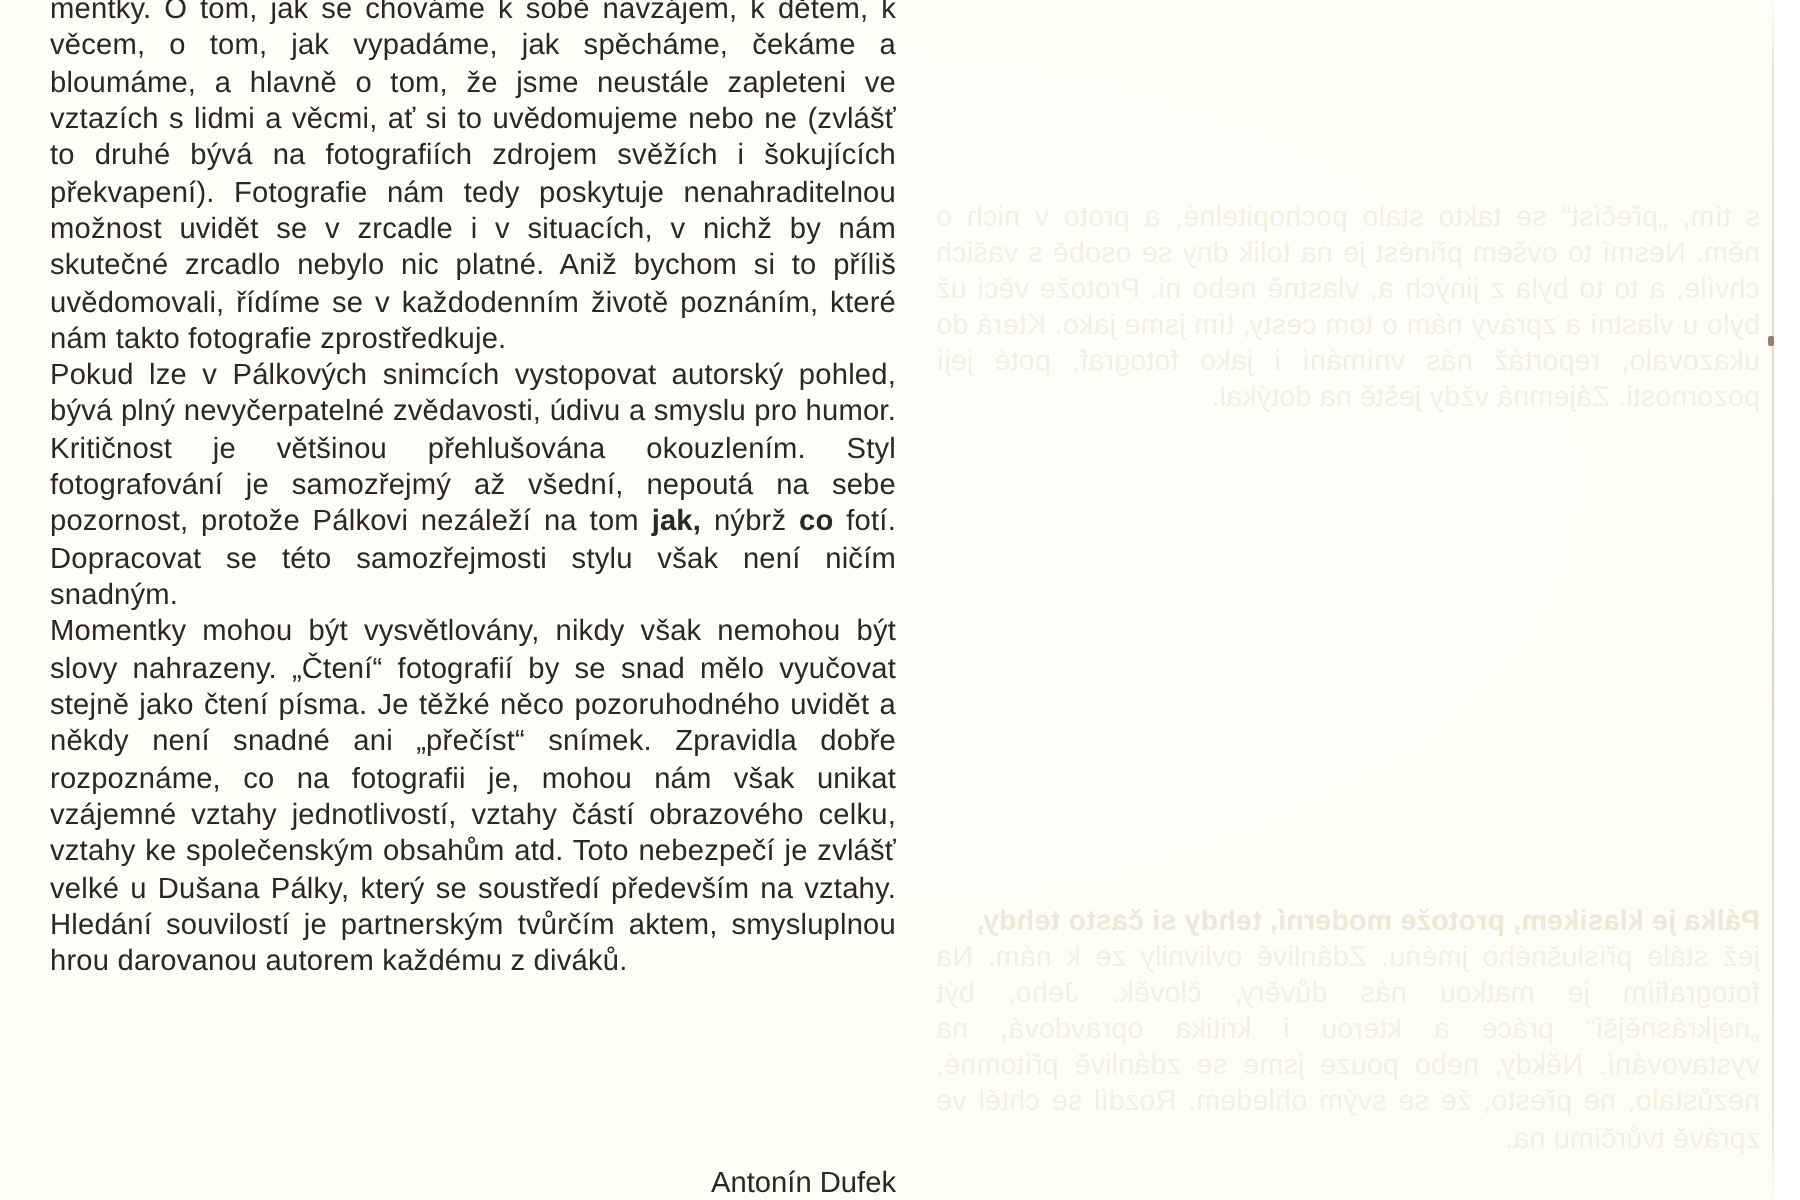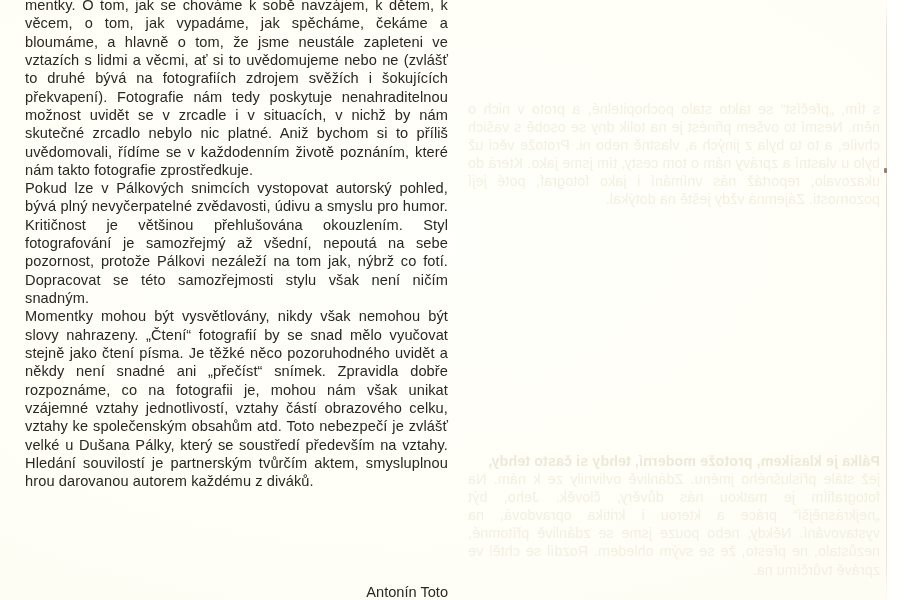--- a/index.html
+++ b/index.html
@@ -50,21 +50,21 @@
   .text-column p:last-of-type {
     text-align: justify;
   }
 
   
   .para {
     text-align: justify;
   }
 
   b, strong {
-    font-weight: 400;
+    font-weight: 700;
   }
 
   .signature {
     position: absolute;
     left: 25px;
     top: 583px;
     width: 423px;
     text-align: right;
     font-size: 14.6px;
     line-height: 18.32px;
@@ -169,19 +169,19 @@
       <span>mentky. O tom, jak se chováme k sobě navzájem, k dětem, k věcem, o tom, jak vypadáme, jak spěcháme, čekáme a bloumáme, a hlavně o tom, že jsme neustále zapleteni ve vztazích s lidmi a věcmi, ať si to uvědomujeme nebo ne (zvlášť to druhé bývá na fotografiích zdrojem svěžích i šokujících překvapení). Fotografie nám tedy poskytuje nenahraditelnou možnost uvidět se v zrcadle i v situacích, v nichž by nám skutečné zrcadlo nebylo nic platné. Aniž bychom si to příliš uvědomovali, řídíme se v každodenním životě poznáním, které nám takto fotografie zprostředkuje.</span>
     </p>
     <p class="para">
       <span>Pokud lze v Pálkových snimcích vystopovat autorský pohled, bývá plný nevyčerpatelné zvědavosti, údivu a smyslu pro humor. Kritičnost je většinou přehlušována okouzlením. Styl fotografování je samozřejmý až všední, nepoutá na sebe pozornost, protože Pálkovi nezáleží na tom </span><b>jak,</b><span> nýbrž </span><b>co</b><span> fotí. Dopracovat se této samozřejmosti stylu však není ničím snadným.</span>
     </p>
     <p class="para">
       <span>Momentky mohou být vysvětlovány, nikdy však nemohou být slovy nahrazeny. „Čtení“ fotografií by se snad mělo vyučovat stejně jako čtení písma. Je těžké něco pozoruhodného uvidět a někdy není snadné ani „přečíst“ snímek. Zpravidla dobře rozpoznáme, co na fotografii je, mohou nám však unikat vzájemné vztahy jednotlivostí, vztahy částí obrazového celku, vztahy ke společenským obsahům atd. Toto nebezpečí je zvlášť velké u Dušana Pálky, který se soustředí především na vztahy. Hledání souvilostí je partnerským tvůrčím aktem, smysluplnou hrou darovanou autorem každému z diváků.</span>
     </p>
   </div>
 
-  <div class="signature">Antonín Toto</div>
+  <div class="signature">Antonín Dufek</div>
 
   <div class="page-edge"></div>
   <div class="edge-speck"></div>
   <div class="page-edge-outer"></div>
 
 </div>
 
 </body></html>

